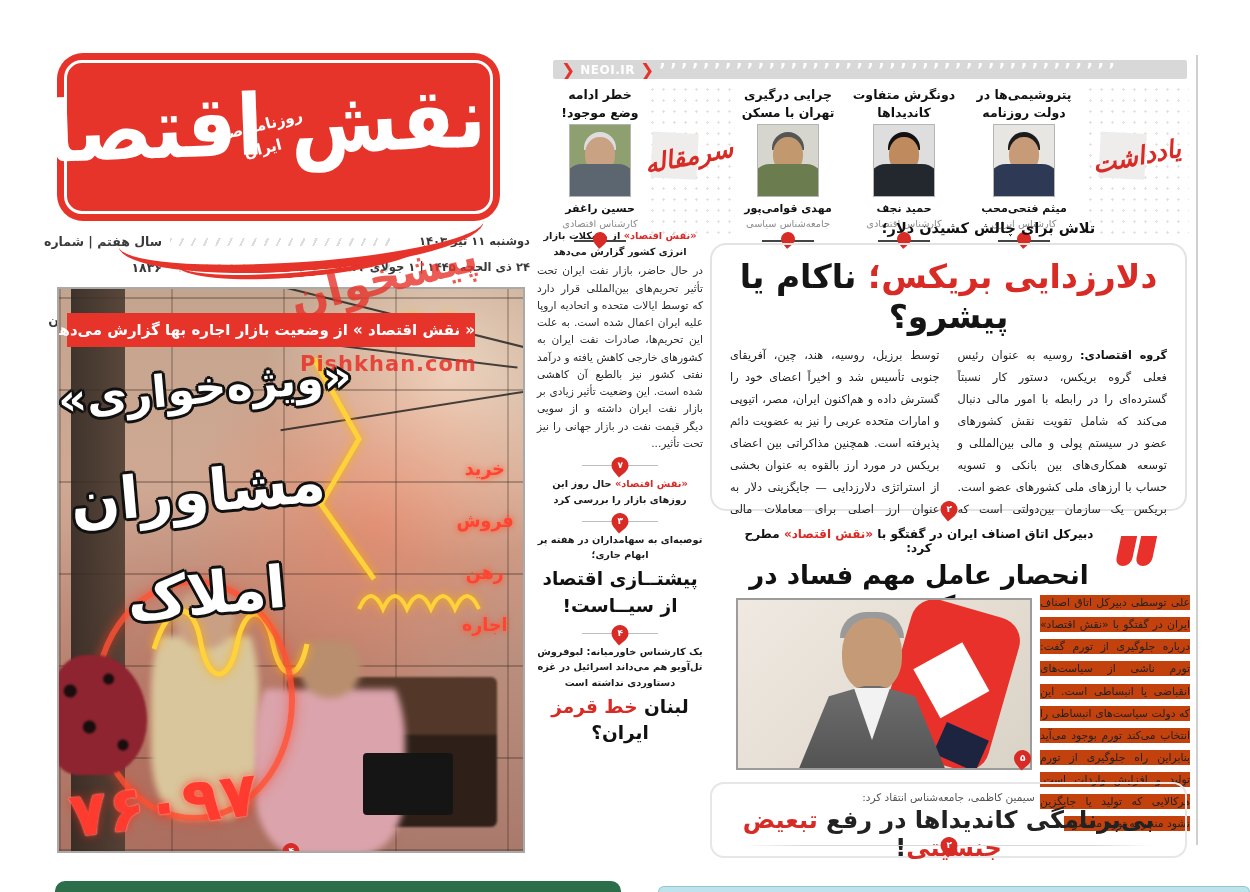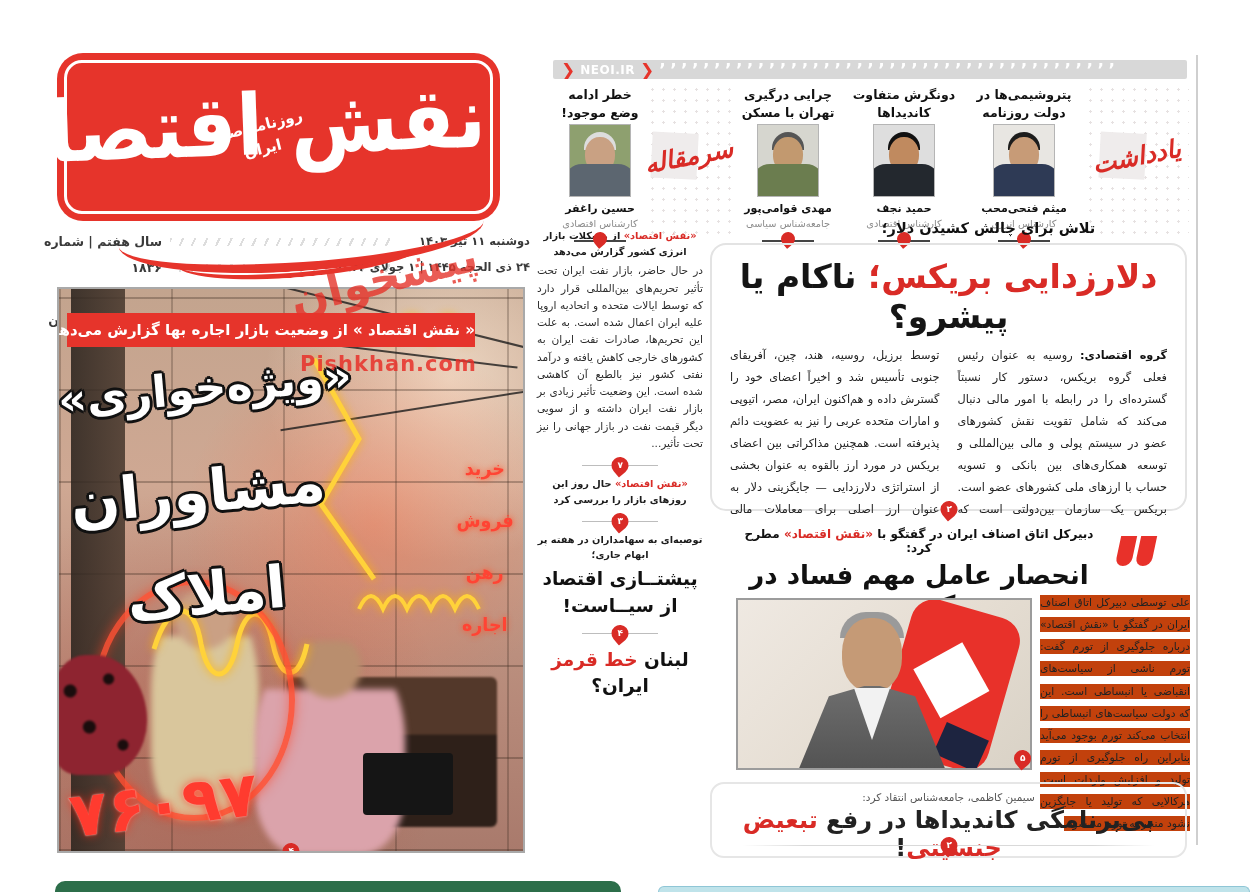--- a/index.html
+++ b/index.html
@@ -246,20 +246,21 @@
   <div>
     <div class="m-kicker"><span>توصیه‌ای به سهامداران در هفته پر ابهام جاری؛</span></div>
     <div class="m-head"><span>پیشتــازی اقتصاد از سیــاست!</span></div>
     <div class="m-div">
         <span class="pin">
           <b>۴</b>
         </span>
       </div>
   </div>
   <div>
+    <div class="m-kicker"><span>یک کارشناس خاورمیانه: لبوفروش تل‌آویو هم می‌داند اسرائیل در غزه دستاوردی نداشته است</span></div>
     <div class="m-head"><span>لبنان </span><span class="red">خط قرمز</span><span> ایران؟</span></div>
 
   </div>
 
 </div>
 
 <div class="abs neoi-bar">
   <span class="tick-red">❯</span>
   <span class="site">NEOI.IR</span>
   <span class="tick-red">❯</span>

